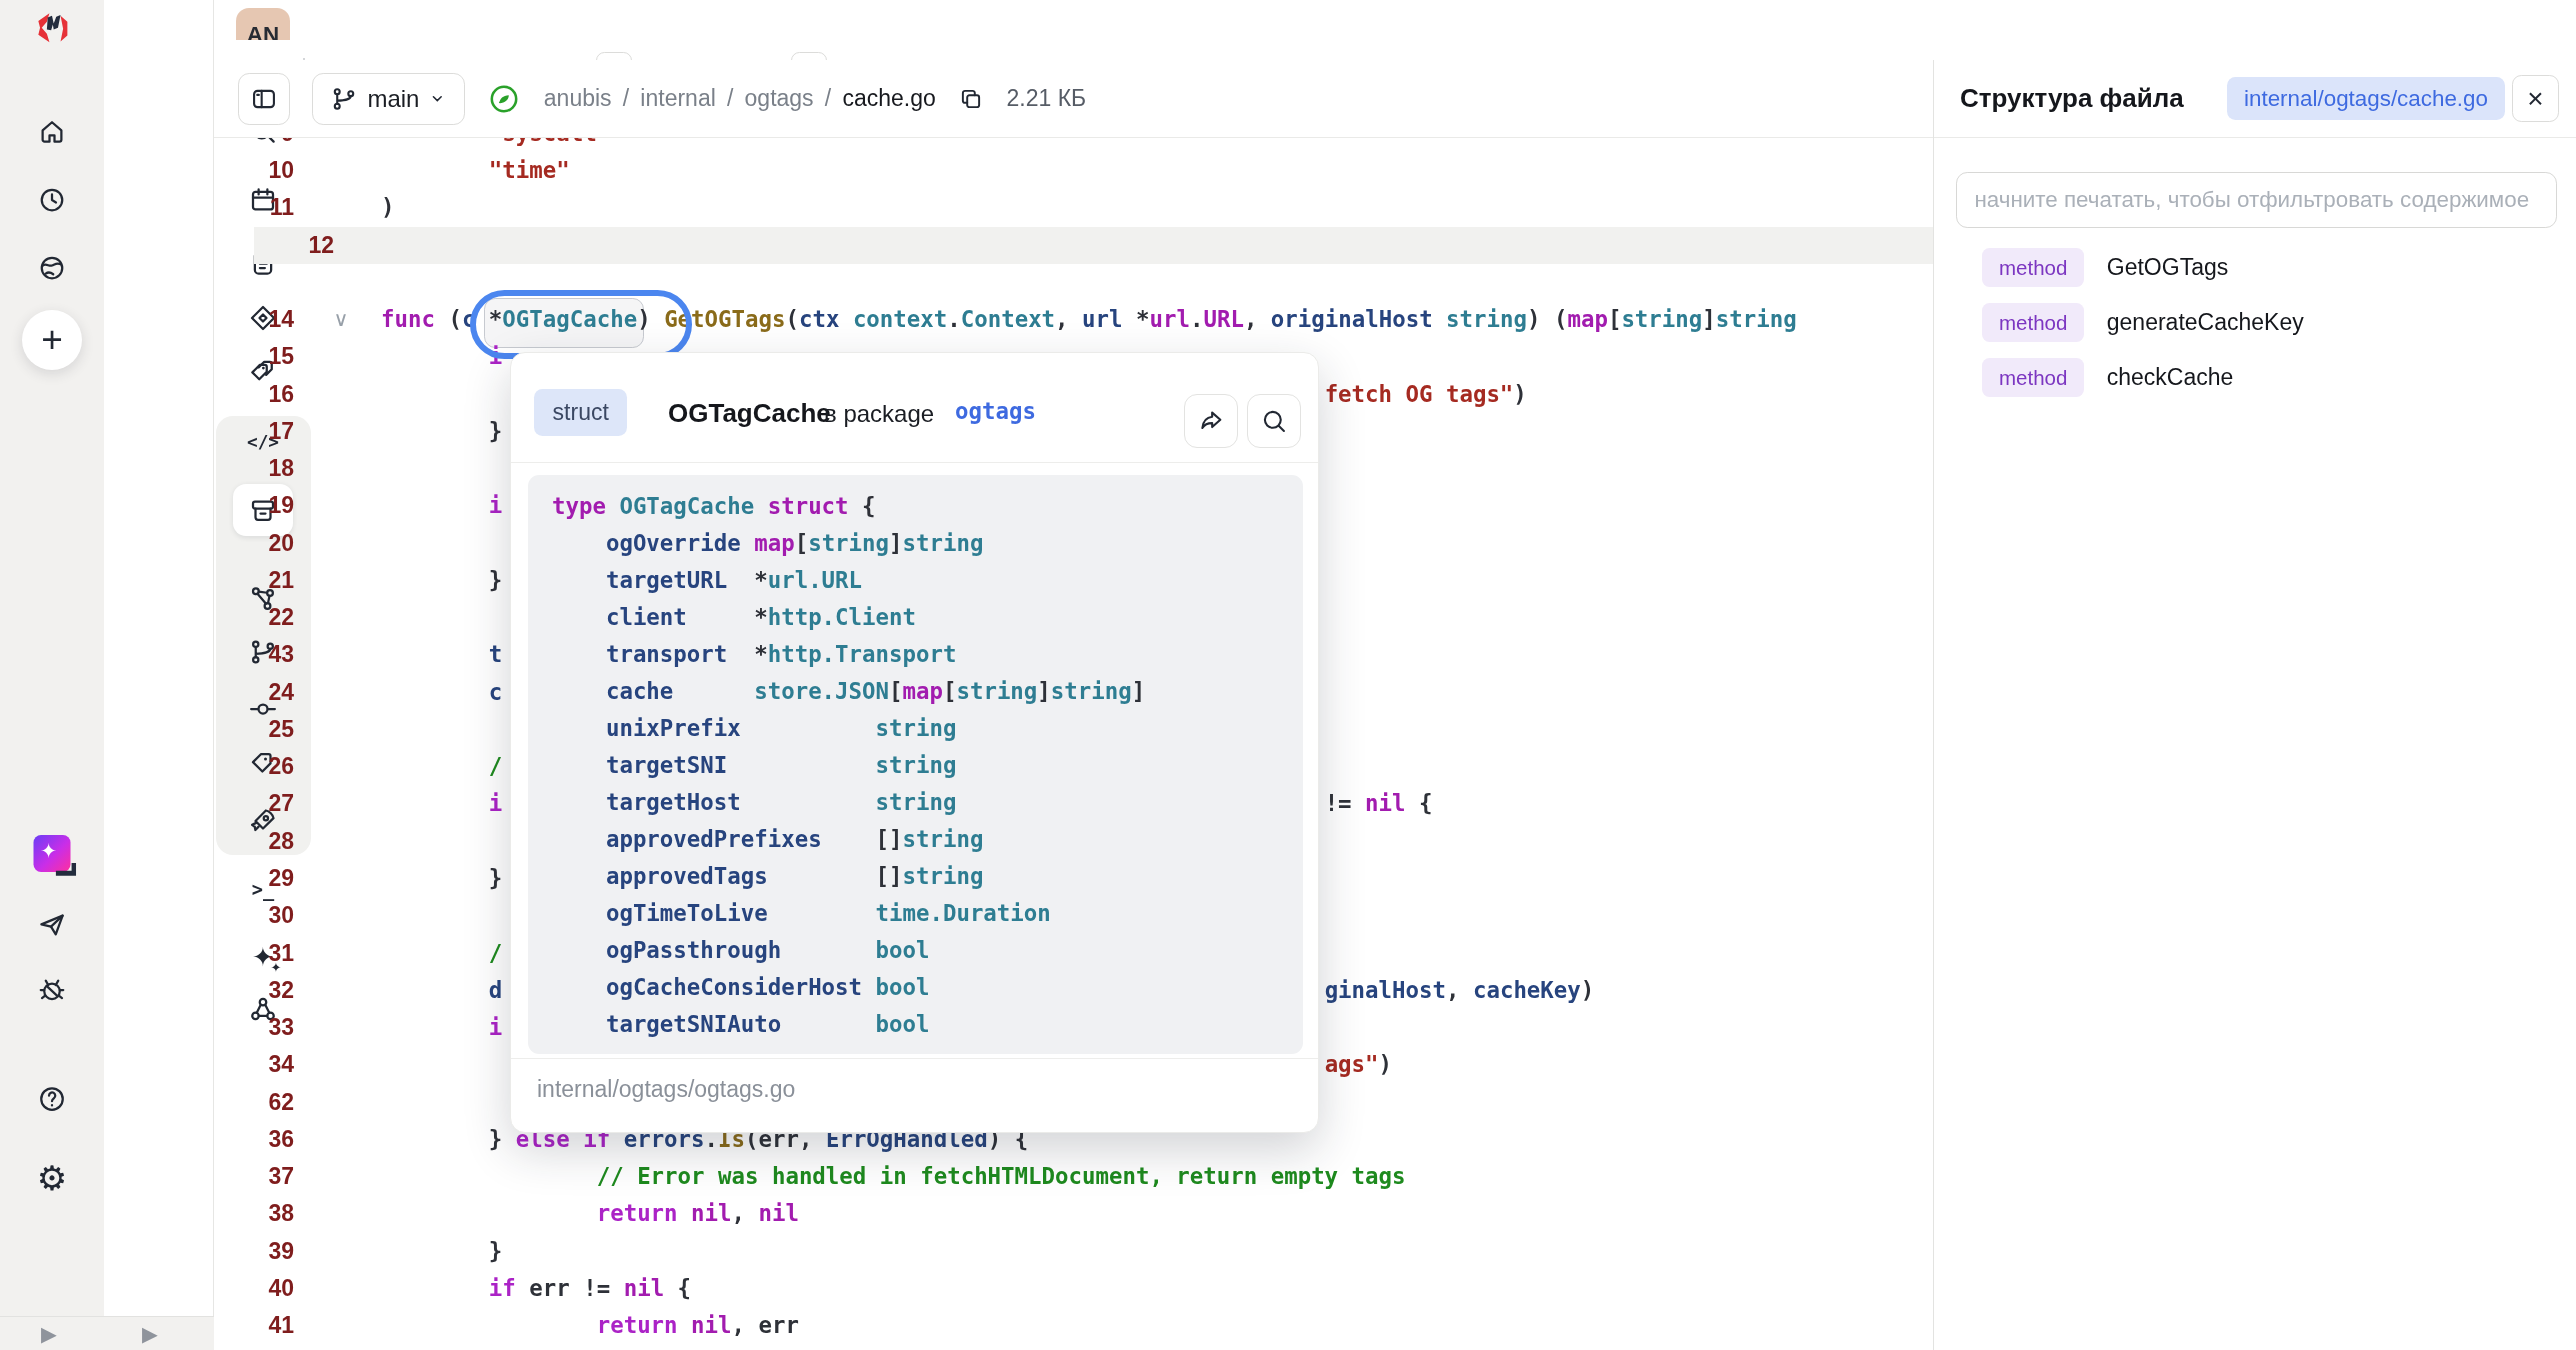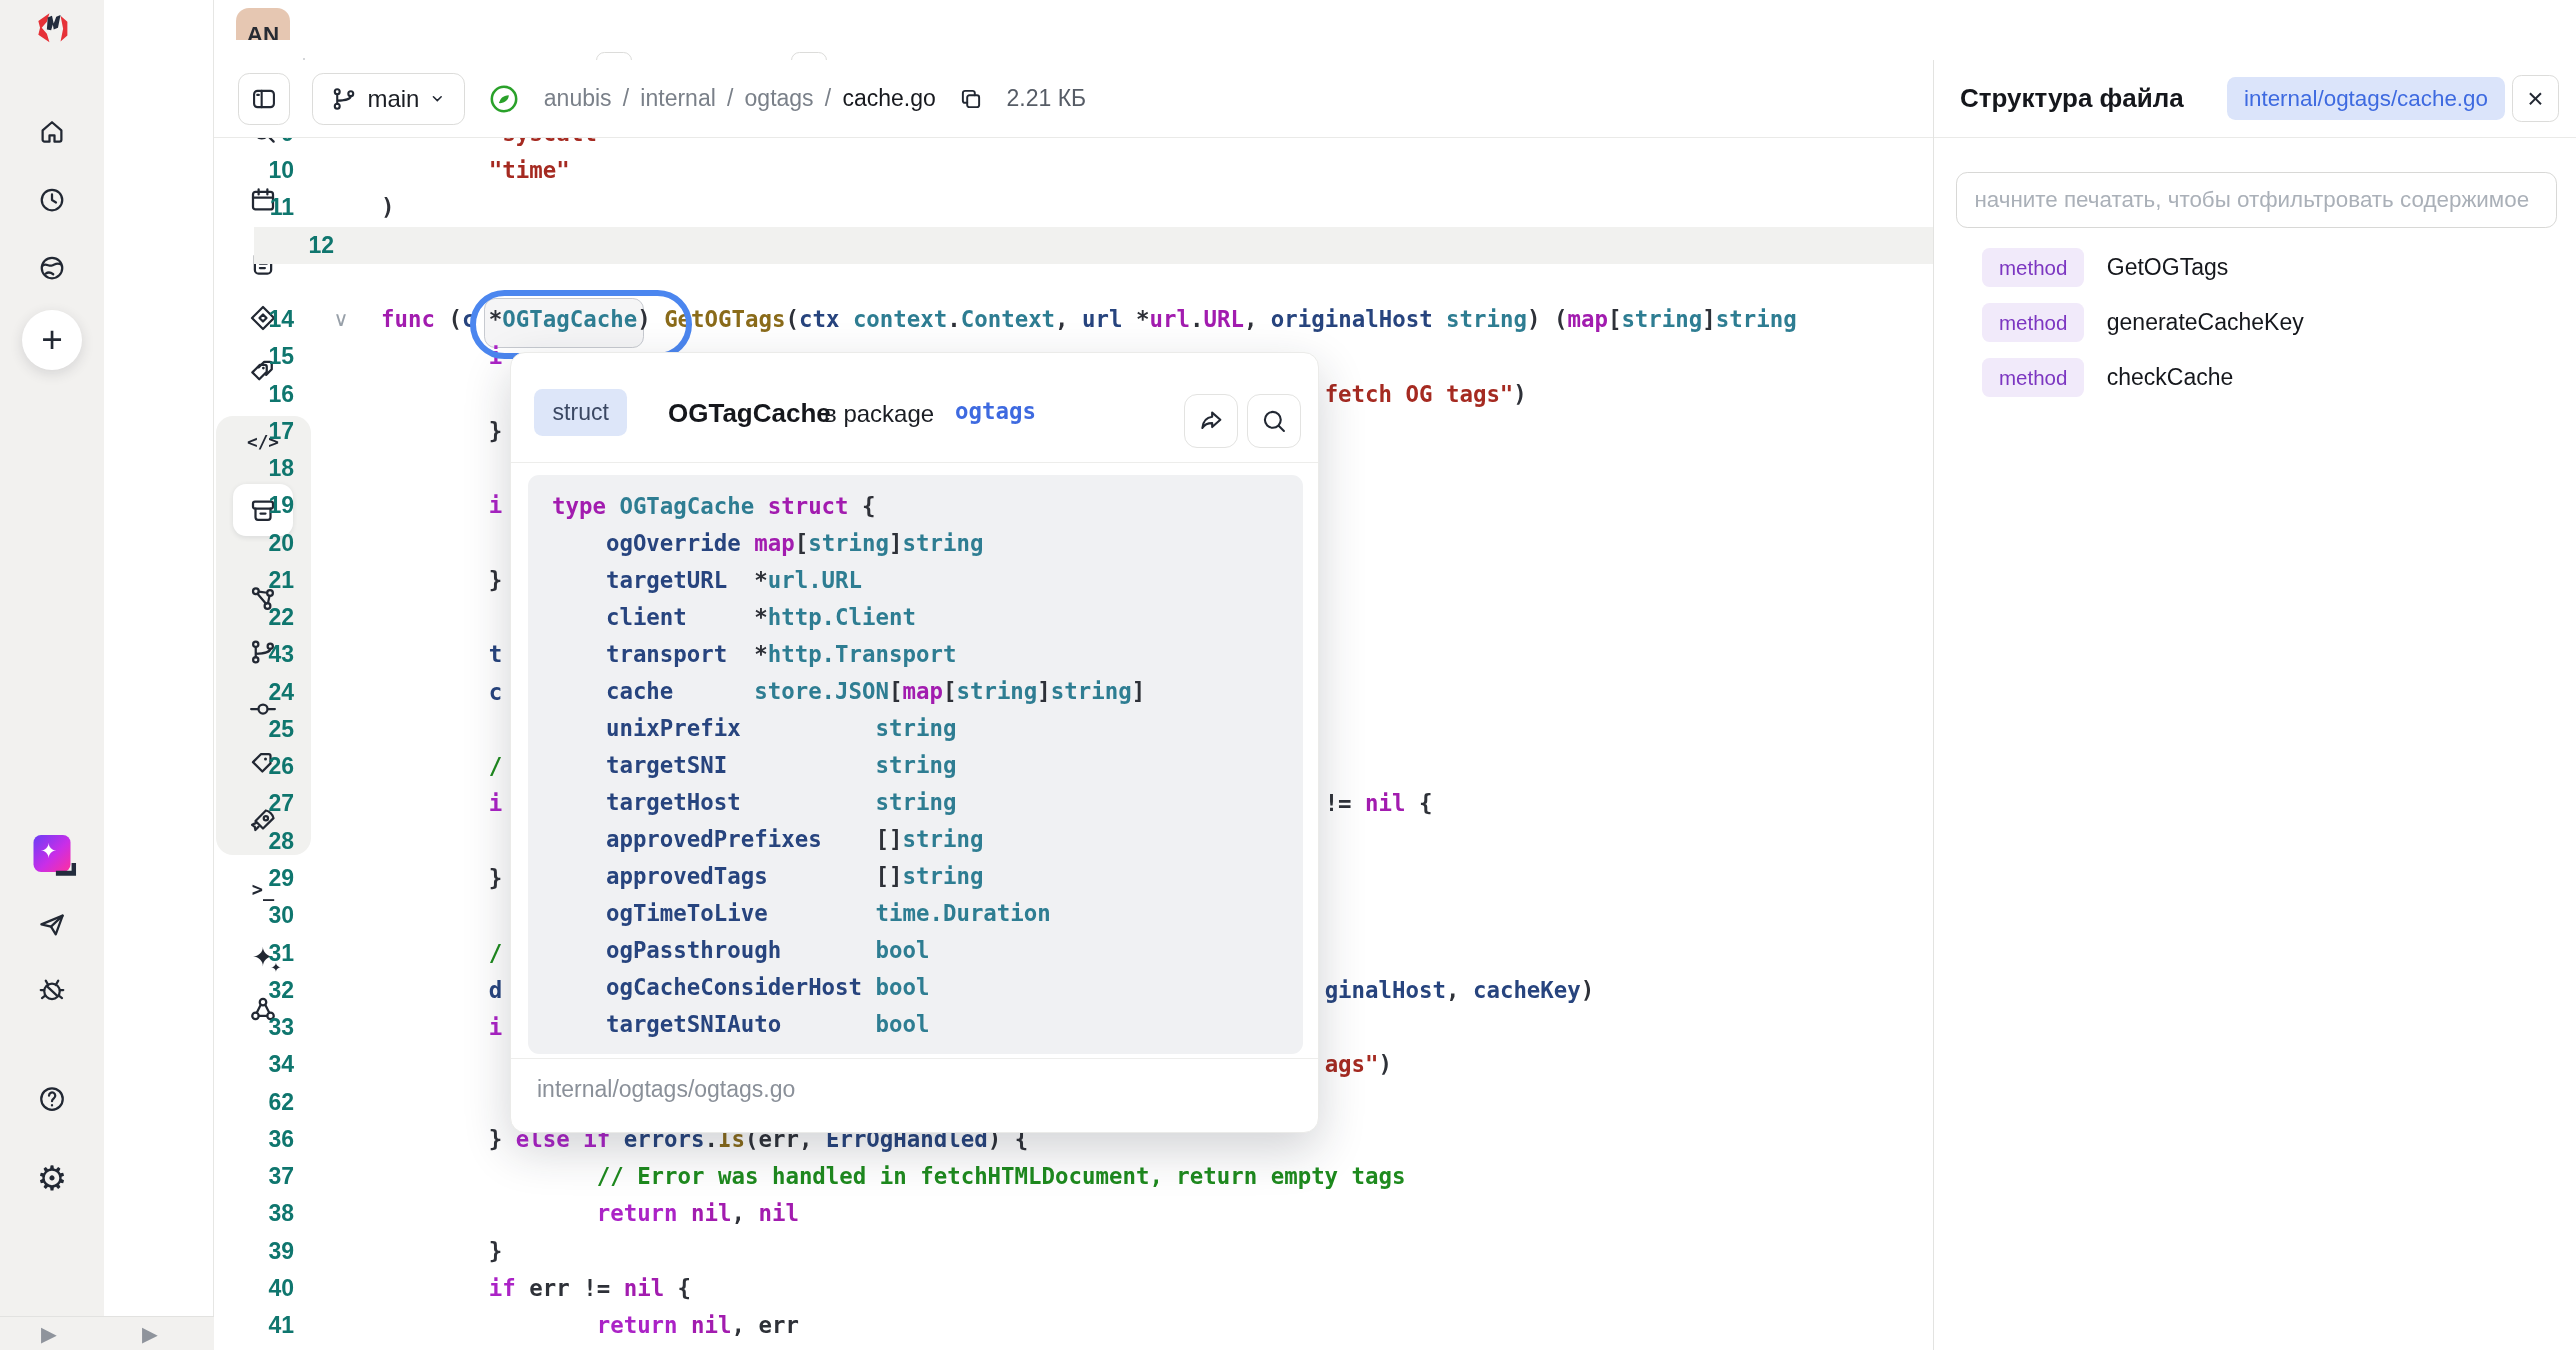--- a/index.html
+++ b/index.html
@@ -52,21 +52,21 @@
   #rpfilter{position:absolute;left:22.4px;right:18.6px;top:112px;height:56px;border:0.9px solid #d8d8d6;border-radius:11.2px;box-sizing:border-box;font-size:22.4px;padding:0 17px;color:#3a3f47;outline:none;font-family:"Liberation Sans",sans-serif;}
   #rpfilter::placeholder{color:#aab0b8;}
   #rplist{position:absolute;left:48px;top:188px;right:18.6px;display:flex;flex-direction:column;gap:16px;}
   .m-row{display:flex;align-items:center;gap:22.4px;cursor:pointer;}
   .m-badge{background:#f1eafa;color:#7c36c1;font-size:20.5px;border-radius:7.5px;padding:7.5px 17px;}
   .m-name{font-size:23px;color:#15171c;}
   
   #codearea{left:214px;top:138px;width:1719px;bottom:0;overflow:hidden;z-index:4;}
   .crow{position:absolute;left:0;width:100%;height:37px;}
   .crow.hl{background:#f1f1ef;margin-left:40px;}
-  .lnum{position:absolute;left:0;top:0;width:80px;text-align:right;font:600 23px/37px "Liberation Sans",sans-serif;color:#0f766e;cursor:pointer;}
+  .lnum{position:absolute;left:0;top:0;width:80px;text-align:right;font:600 23px/37px "Liberation Sans",sans-serif;color:#7f1d1d;cursor:pointer;}
   .fold{position:absolute;left:110px;top:0;width:34px;text-align:center;font:400 20.5px/37px "DejaVu Sans",sans-serif;color:#98a0a9;cursor:pointer;}
   .src{position:absolute;left:167px;top:0;white-space:pre;font:700 22.4px/37px "DejaVu Sans Mono",monospace;}
   .tok-k{color:#a21caf}.tok-p{color:#ab23c6}.tok-t{color:#2e7d92}.tok-n{color:#27447e}
   .tok-f{color:#8a6b1a}.tok-c{color:#1e8a1e}.tok-s{color:#a52a21}.tok-d{color:#2e3138}
   
   #hovbox{left:484px;top:298px;width:158px;height:48px;border:1.9px solid #c7cad0;background:#f5f5f6;border-radius:11.2px;z-index:3;}
   #oval{left:470px;top:290px;width:222px;height:69px;border:6.5px solid #4b86ef;border-radius:37px;z-index:6;box-sizing:border-box;}
   
   #popup{left:510px;top:352px;width:809px;height:781px;background:#fff;border:0.9px solid #ebebe9;border-radius:15px;box-shadow:0 17px 47px rgba(30,35,48,.20);z-index:10;box-sizing:border-box;}
   #pophdr{position:absolute;left:0;top:0;right:0;height:109px;}

